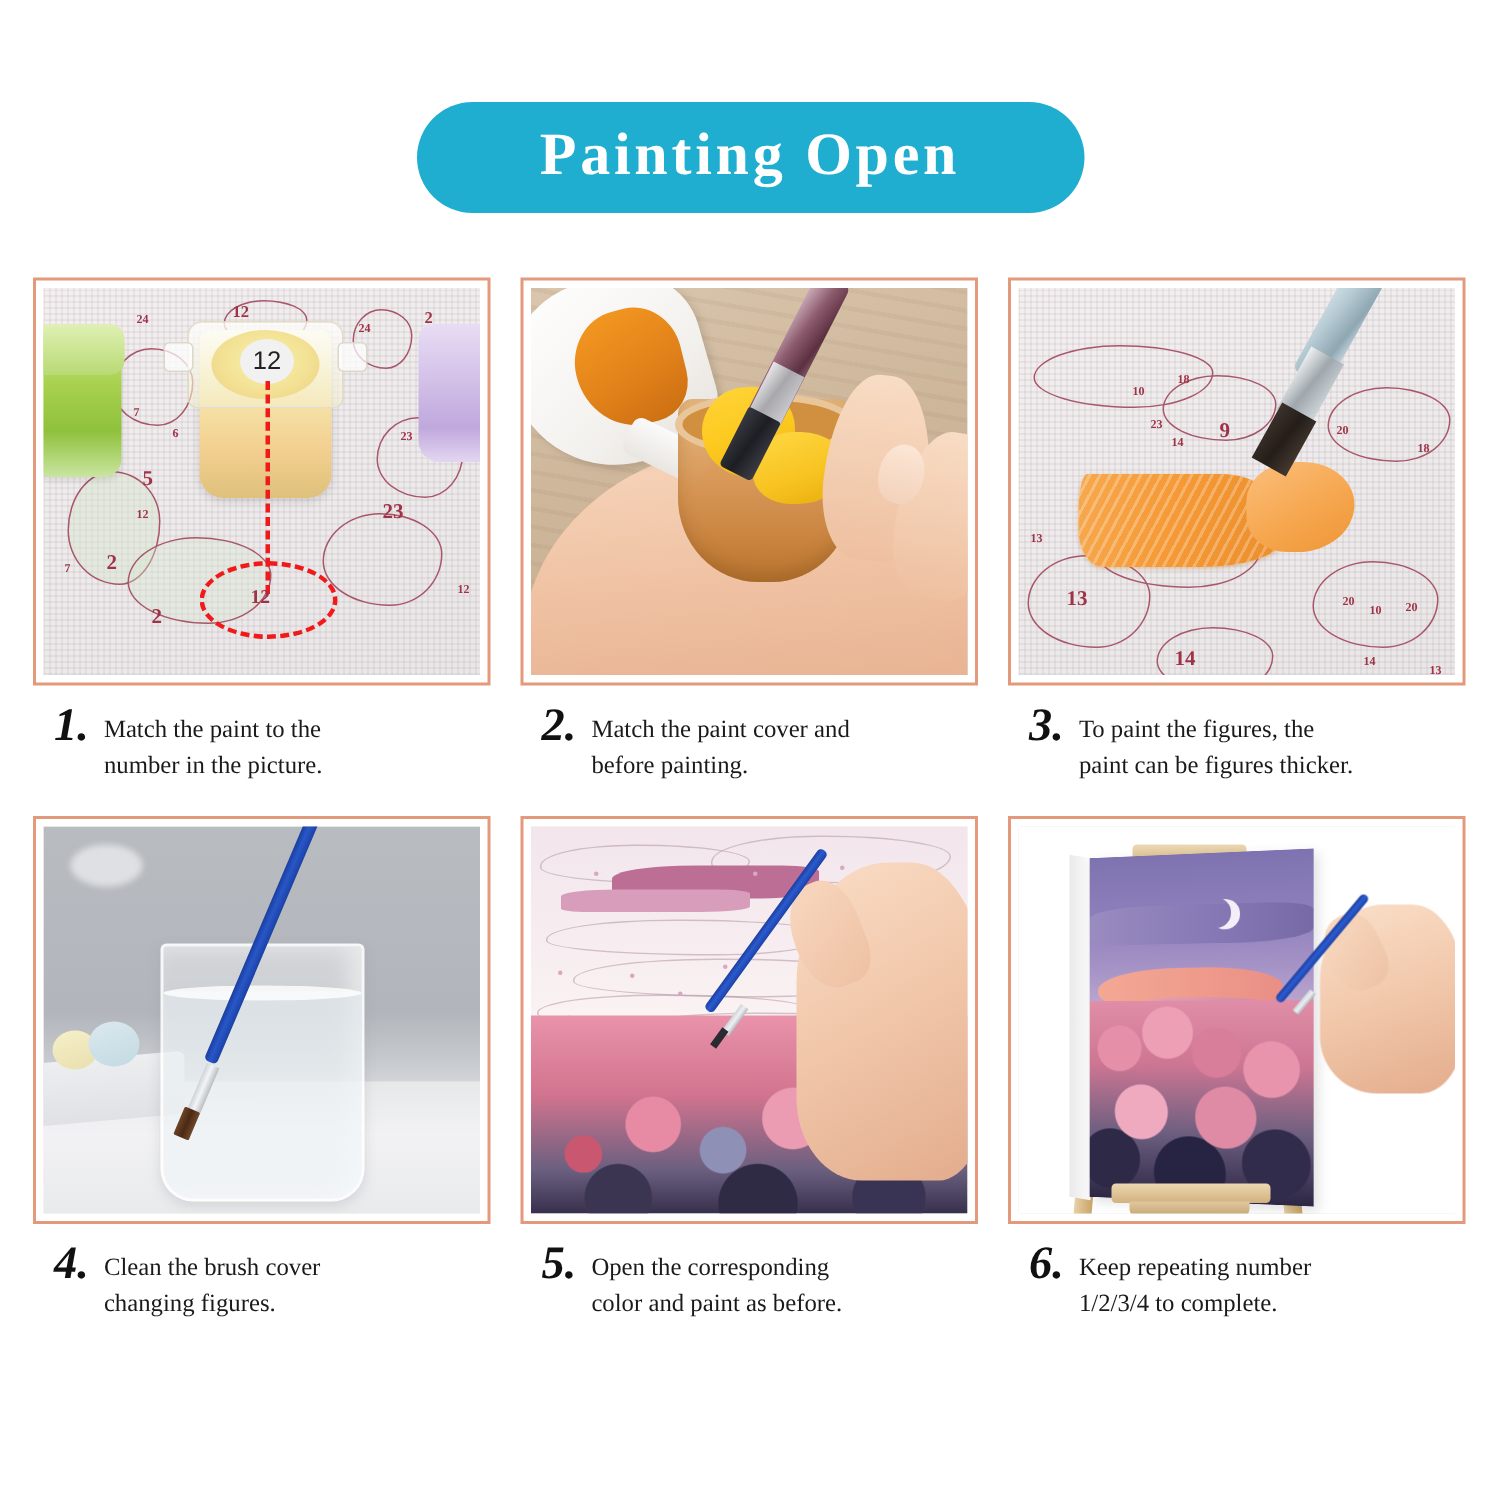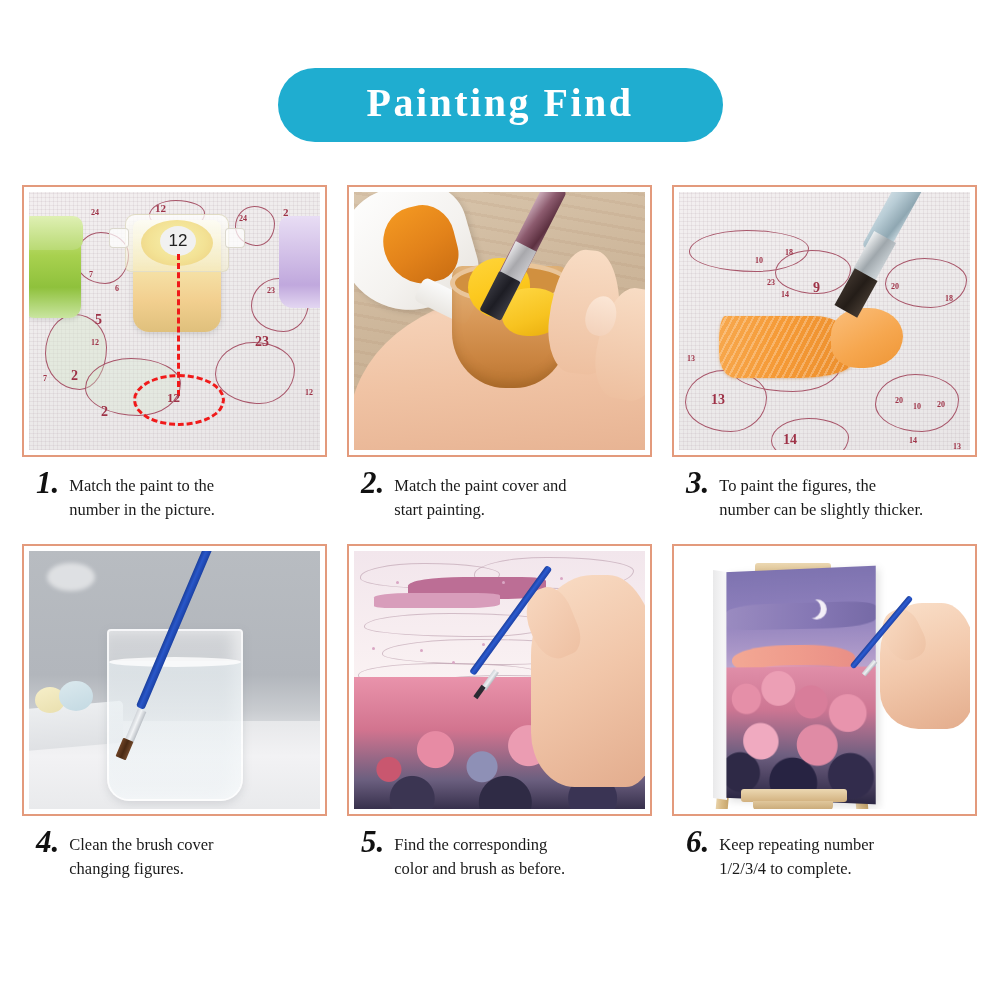--- a/index.html
+++ b/index.html
@@ -560,21 +560,21 @@
     transform: rotate(40deg);
   }
 </style>
 </head>
 <body>
 
 <div class="page">
 
   <div class="banner-wrap">
     <div class="banner">
-      <div class="banner-text">Painting Find</div>
+      <div class="banner-text">Painting Open</div>
     </div>
   </div>
 
   <div class="grid">
 
     <div class="cell">
       <div class="frame">
         <div class="photo">
           <div class="canvas-bg"></div>
 
@@ -643,21 +643,21 @@
           <div class="p2-nail"></div>
           <div class="p2-brush-handle"></div>
           <div class="p2-ferrule"></div>
           <div class="p2-bristle"></div>
         </div>
       </div>
       <div class="caption">
         <div class="step-num">2.</div>
         <div class="cap-lines">
           <span>Match the paint cover and</span>
-          <span>start painting.</span>
+          <span>before painting.</span>
         </div>
       </div>
     </div>
 
     <div class="cell">
       <div class="frame">
         <div class="photo">
           <div class="canvas-bg"></div>
 
           <div class="blob" style="left:10px;top:38px;width:120px;height:42px;"></div>
@@ -689,21 +689,21 @@
           <div class="p3-glob"></div>
           <div class="p3-brush-handle"></div>
           <div class="p3-ferrule"></div>
           <div class="p3-bristle"></div>
         </div>
       </div>
       <div class="caption">
         <div class="step-num">3.</div>
         <div class="cap-lines">
           <span>To paint the figures, the</span>
-          <span>number can be slightly thicker.</span>
+          <span>paint can be figures thicker.</span>
         </div>
       </div>
     </div>
 
     <div class="cell">
       <div class="frame">
         <div class="photo">
           <div class="p4-bg"></div>
           <div class="p4-blur-top"></div>
           <div class="p4-table"></div>
@@ -760,22 +760,22 @@
           <div class="p5-hand"></div>
           <div class="p5-hand-thumb"></div>
           <div class="p5-brush"></div>
           <div class="p5-brush-tip"></div>
           <div class="p5-brush-hair"></div>
         </div>
       </div>
       <div class="caption">
         <div class="step-num">5.</div>
         <div class="cap-lines">
-          <span>Find the corresponding</span>
-          <span>color and brush as before.</span>
+          <span>Open the corresponding</span>
+          <span>color and paint as before.</span>
         </div>
       </div>
     </div>
 
     <div class="cell">
       <div class="frame">
         <div class="photo">
           <div class="p6-bg"></div>
 
           <div class="p6-leg p6-leg-l"></div>

